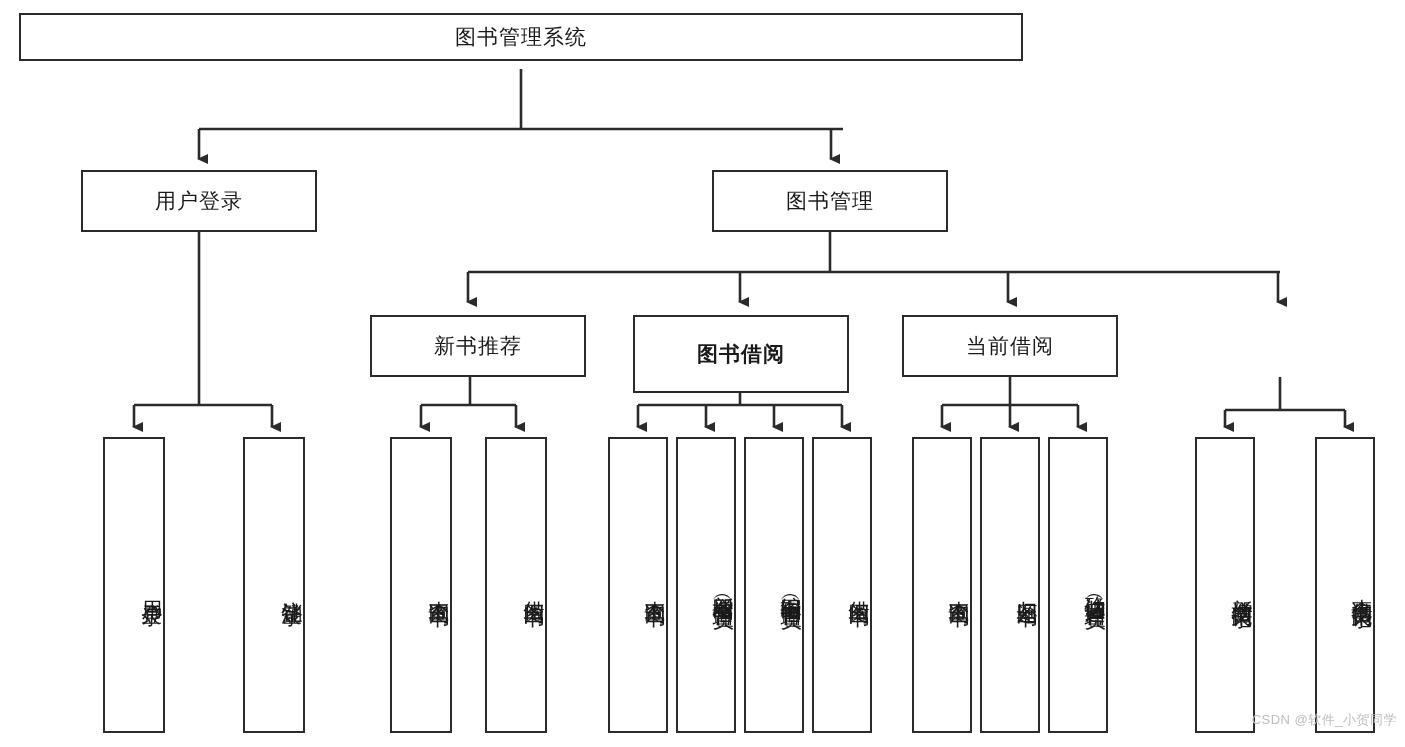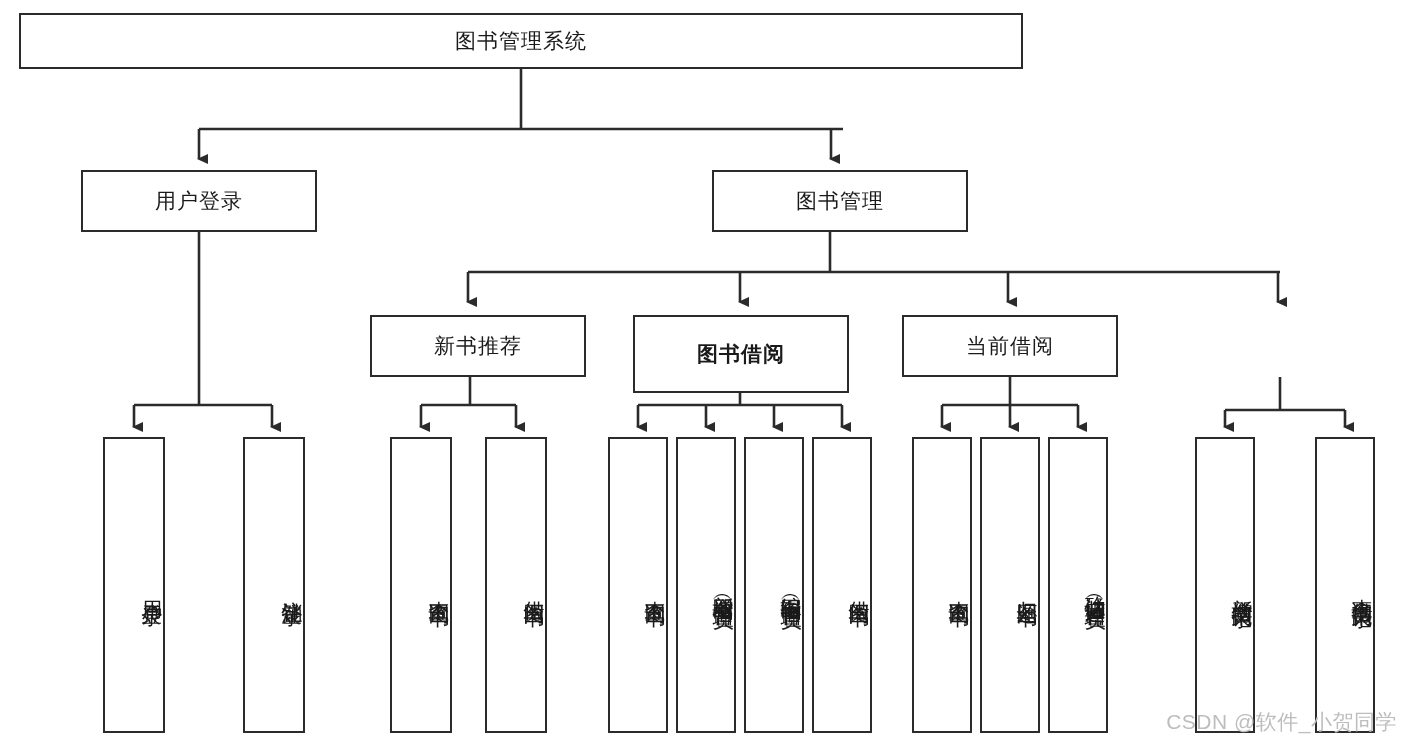--- a/index.html
+++ b/index.html
@@ -50,22 +50,22 @@
     justify-content: center;
   }
   .node-v .vtext {
     writing-mode: vertical-rl;
     text-orientation: upright;
     white-space: nowrap;
   }
   .watermark {
     position: absolute;
     right: 8px;
-    bottom: 11px;
-    font-size: 21px;
+    bottom: 18px;
+    font-size: 13px;
     color: #bdbdbd;
     letter-spacing: 0.5px;
     user-select: none;
     white-space: nowrap;
   }
 </style>
 </head>
 <body>
 
 <div id="canvas">
@@ -113,28 +113,28 @@
       <path d="M1010,405 L1010,427" marker-end="url(#arrow)"></path>
       <path d="M1078,405 L1078,427" marker-end="url(#arrow)"></path>
 
       <path d="M1280,377 L1280,410"></path>
       <path d="M1225,410 L1345,410"></path>
       <path d="M1225,410 L1225,427" marker-end="url(#arrow)"></path>
       <path d="M1345,410 L1345,427" marker-end="url(#arrow)"></path>
     </g>
   </svg>
 
-  <div class="node node-h" style="left:19px; top:13px; width:1004px; height:56px;">
+  <div class="node node-h" style="left:19px; top:13px; width:1004px; height:48px;">
     <span>图书管理系统</span>
   </div>
 
   <div class="node node-h" style="left:81px; top:170px; width:236px; height:62px;">
     <span>用户登录</span>
   </div>
-  <div class="node node-h" style="left:712px; top:170px; width:256px; height:62px;">
+  <div class="node node-h" style="left:712px; top:170px; width:236px; height:62px;">
     <span>图书管理</span>
   </div>
 
   <div class="node node-h" style="left:362px; top:315px; width:216px; height:62px;margin-left:8px;">
     <span>新书推荐</span>
   </div>
   <div class="node node-h" style="left:633px; top:315px; width:216px; height:78px;font-weight:bold;">
     <span>图书借阅</span>
   </div>
   <div class="node node-h" style="left:902px; top:315px; width:216px; height:62px;font-family:Liberation Serif, serif;">

